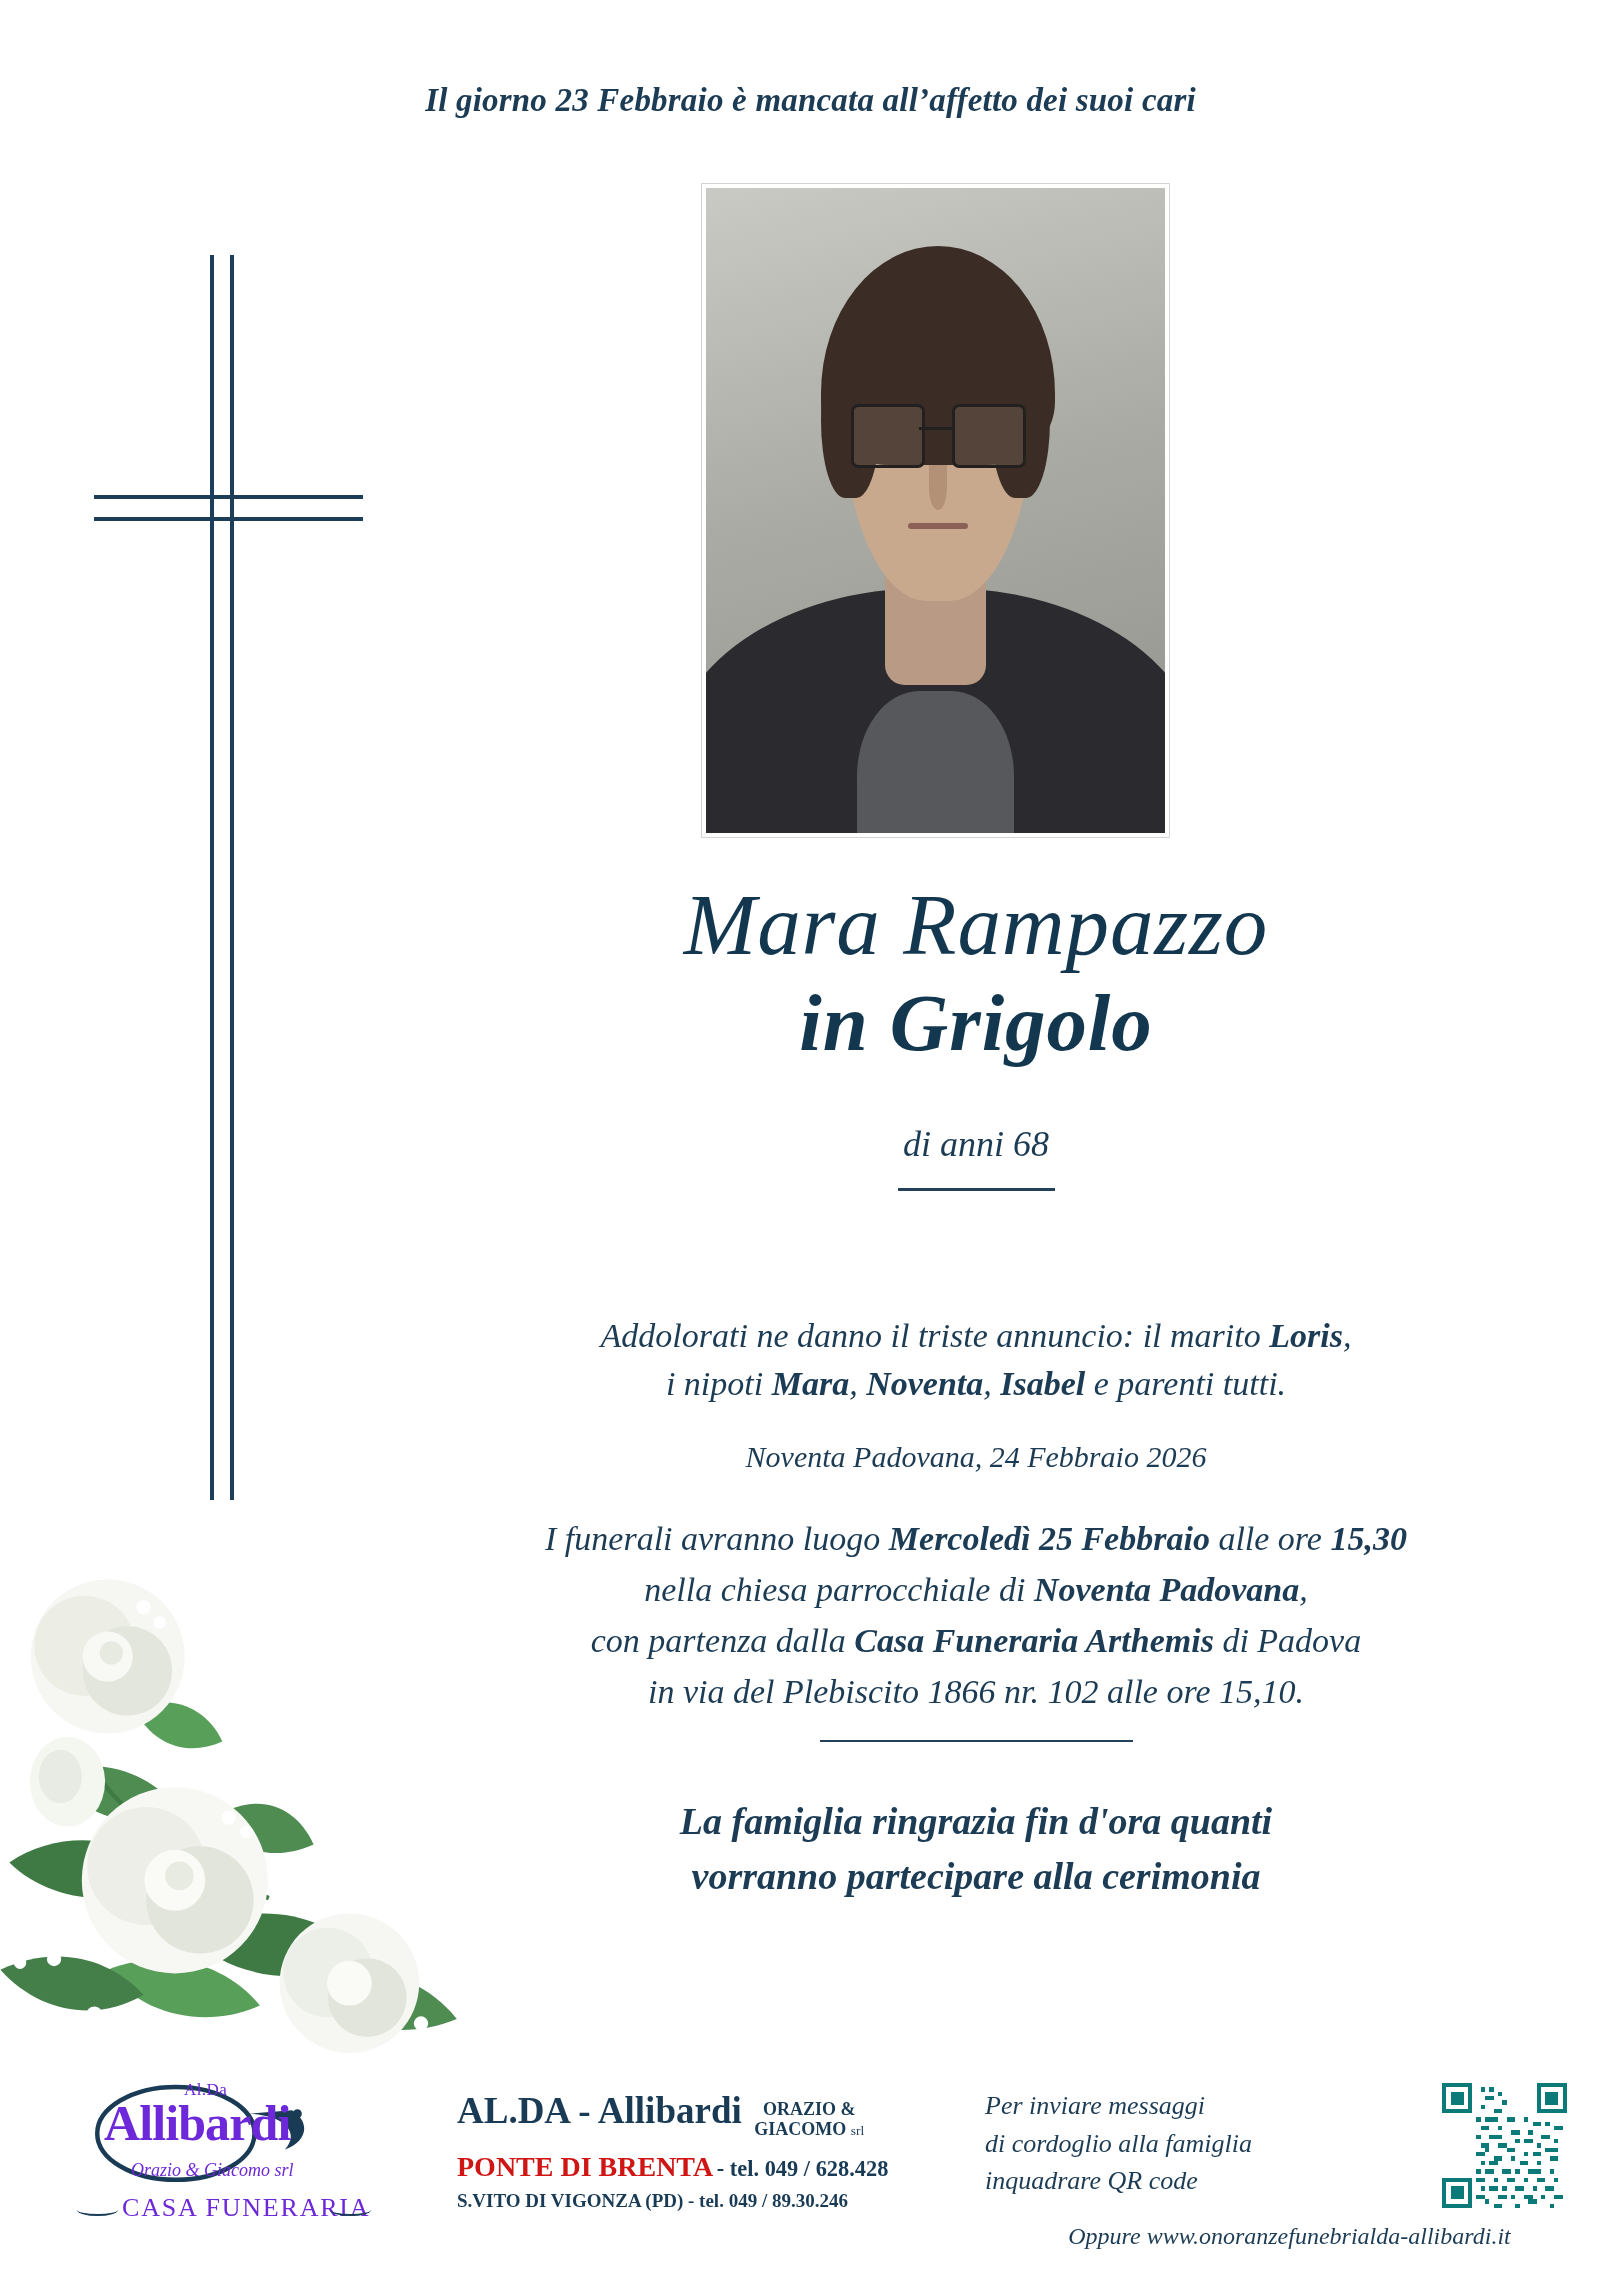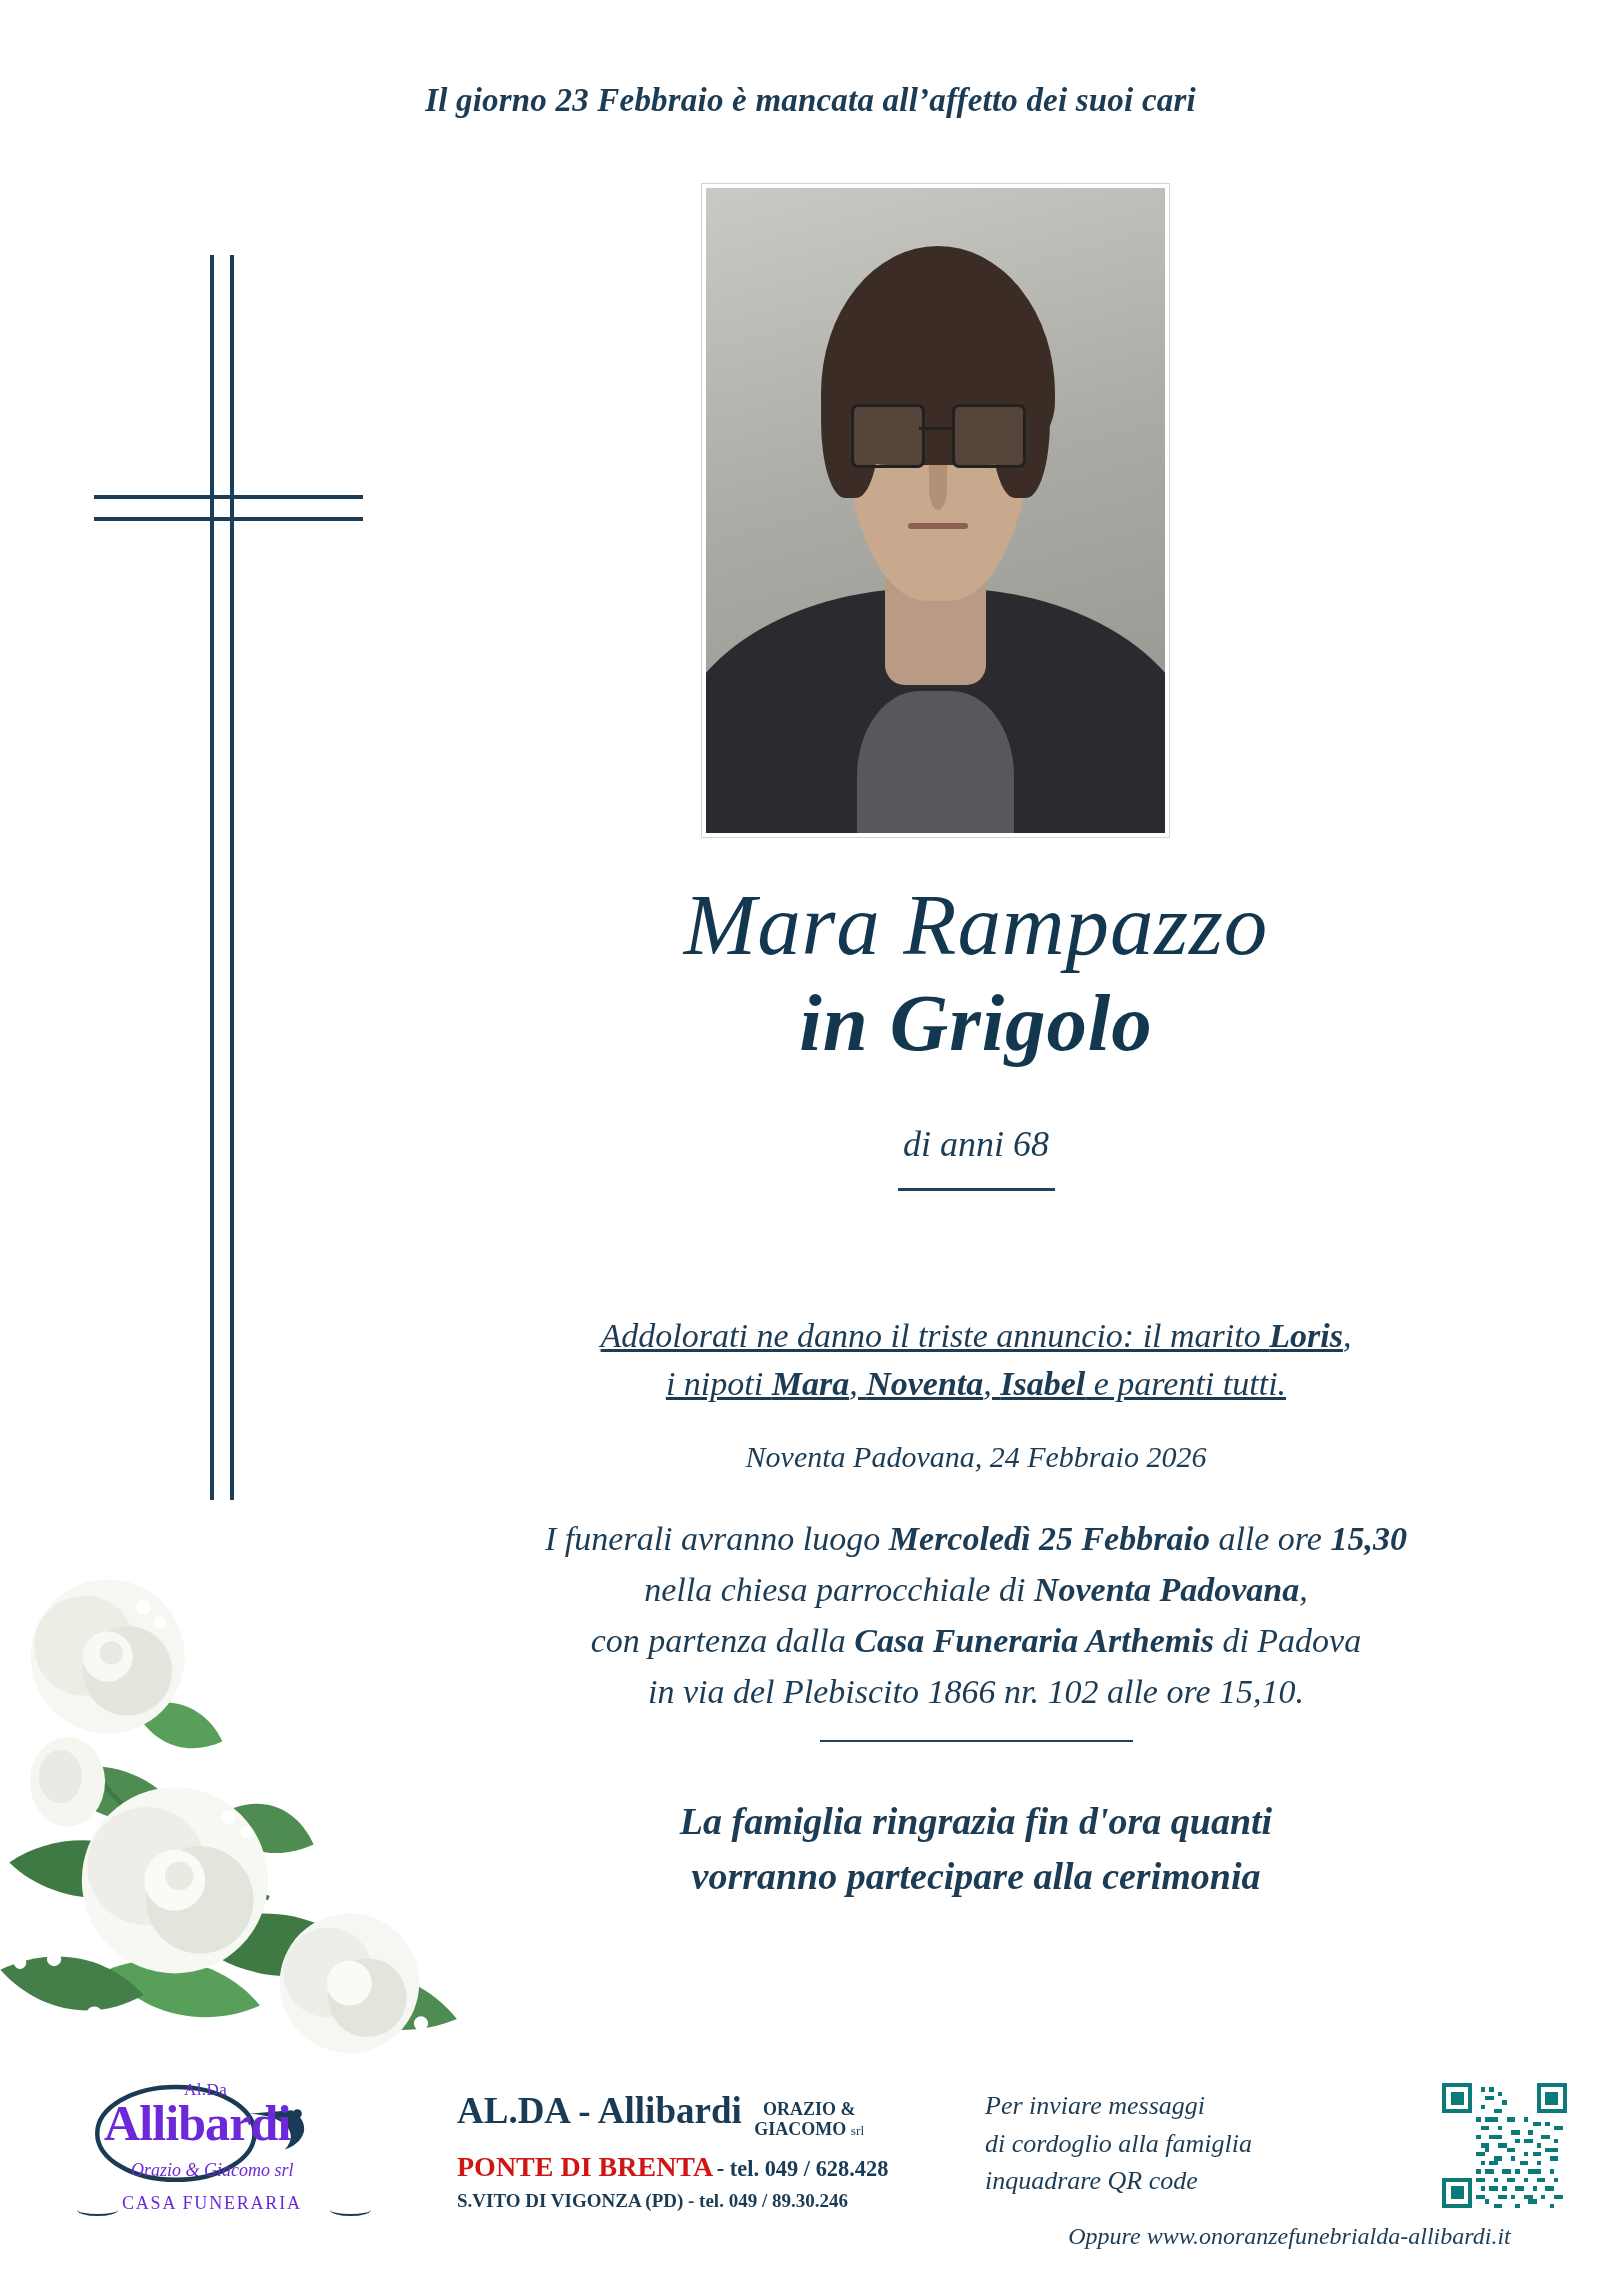--- a/index.html
+++ b/index.html
@@ -252,21 +252,21 @@
     width: 1200px;
     text-align: center;
     font-style: italic;
     color: #1c3b54;
   }
   .line {
     font-size: 34px;
     line-height: 1.42;
   }
   .line b { font-weight: bold; }
-  .paragraph { margin-bottom: 8px; text-decoration: underline; }
+  .paragraph { margin-bottom: 8px; }
   .place-line {
     margin-top: 31px;
     font-size: 30px;
   }
   .funeral {
     margin-top: 39px;
   }
   .funeral .line { font-size: 34px; line-height: 1.5; }
 
   .thanks {
@@ -325,21 +325,21 @@
     position: absolute;
     left: 54px;
     top: 82px;
     font-size: 18px;
     font-style: italic;
   }
   .logo-casa {
     position: absolute;
     left: 45px;
     top: 115px;
-    font-size: 18px;
+    font-size: 26px;
     letter-spacing: 1.8px;
     font-family: "Liberation Serif", serif;
   }
   .logo-swirl-l, .logo-swirl-r {
     position: absolute;
     top: 125px;
     width: 41px;
     height: 10.7px;
     border-bottom: 2.7px solid #1a3b55;
     border-radius: 50%;

